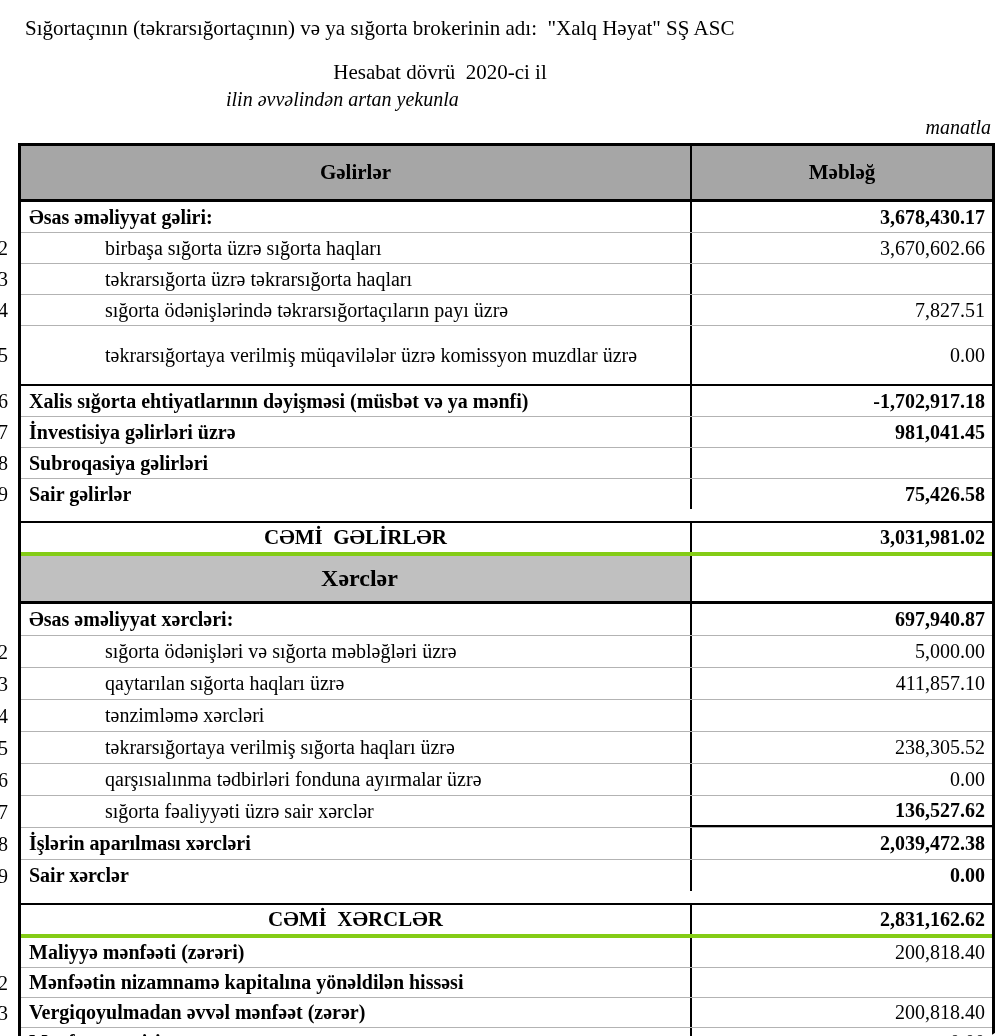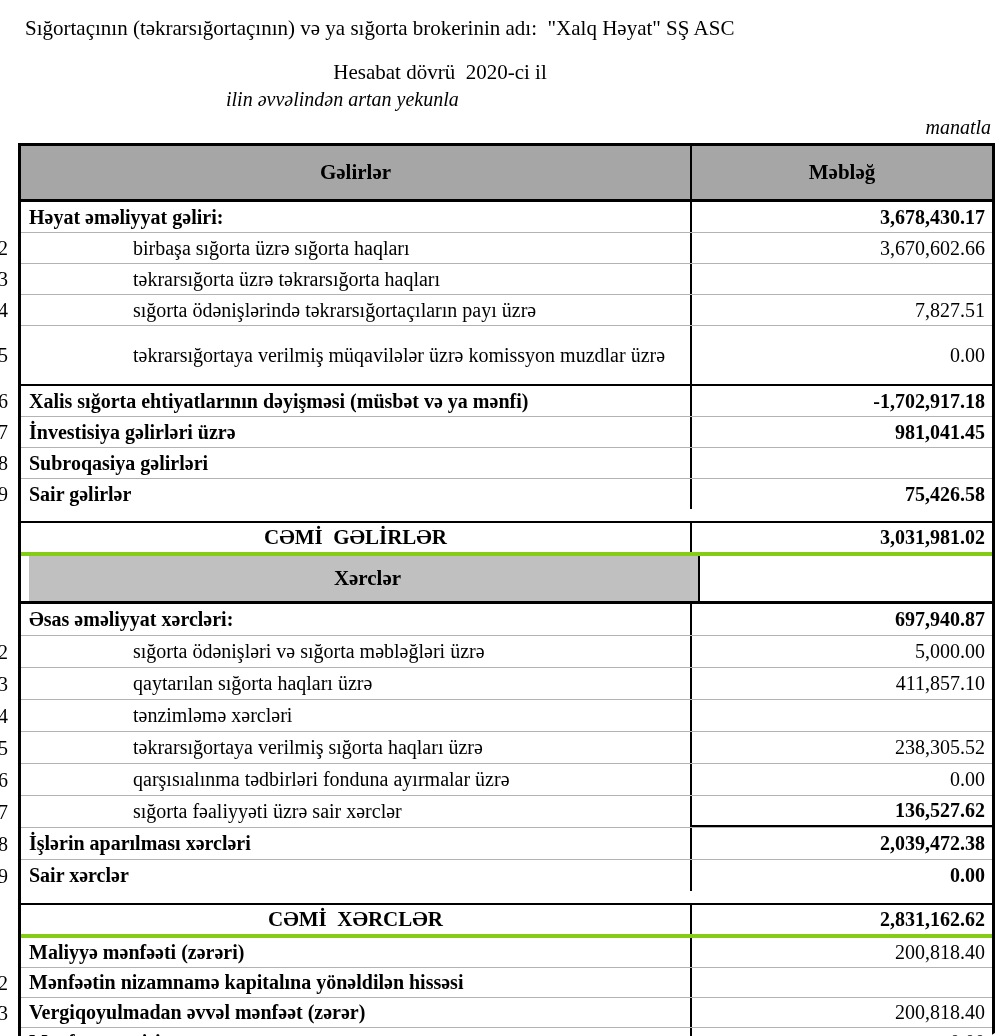--- a/index.html
+++ b/index.html
@@ -14,38 +14,38 @@
 
   
   .tbl{position:absolute;left:18px;top:143px;width:977px;box-sizing:border-box;
        border:3px solid #000;background:#fff;}
   .row{position:relative;display:flex;height:30px;border-top:1px solid var(--grid-line,#b3b3b3);}
   .row.first{border-top:none;}
   .cell{box-sizing:border-box;display:flex;align-items:center;font-size:20px;overflow:hidden;}
   .label{width:669px;padding-left:8px;justify-content:flex-start;}
   .value{flex:1;border-left:2px solid #000;justify-content:flex-end;padding-right:7px;text-align:right;}
   .b{font-weight:bold;}
-  .ind{padding-left:112px;}
+  .ind{padding-left:84px;}
   .two-line{height:58px;}
   .two-line .label{line-height:27px;}
   .thick-top{border-top:2px solid #000;}
   .vtb{border-bottom:2px solid #000;}
 
   .thead{height:53px;border-top:none;border-bottom:3px solid #000;}
   .thead .cell{background:var(--header-fill,#a6a6a6);font-weight:bold;font-size:21px;
                justify-content:center;padding:0;}
   .thead .value{border-left:2px solid #000;}
 
   .total{height:29px;border-top:2px solid #000;border-bottom:4px solid #84cc16;margin-top:12px;}
   .total .label{justify-content:center;padding-left:0;font-weight:bold;font-size:21px;}
   .total .value{font-weight:bold;}
 
   .xhead{height:45px;border-top:none;border-bottom:3px solid #000;}
-  .xhead .label{background:var(--subheader-fill,#c0c0c0);font-weight:bold;font-size:21px;
-                justify-content:center;padding-left:8px;margin-left:8px;}
+  .xhead .label{background:var(--subheader-fill,#c0c0c0);font-weight:bold;font-size:24px;
+                justify-content:center;padding-left:8px;}
   .xhead .value{background:#fff;}
 
   #expense-rows .row{height:31px;}
   #result-rows .row{height:29px;}
 
   .gutter{position:absolute;left:-23px;top:50%;transform:translateY(-50%);
           font-size:20px;color:#000;}
 </style>
 </head>
 <body>
@@ -60,21 +60,21 @@
   <div class="tbl">
 
     <div class="row thead first">
       <div class="cell label">Gəlirlər</div>
       <div class="cell value">Məbləğ</div>
     </div>
 
     <div id="income-rows">
         <div class="row first">
           <span class="gutter"></span>
-          <div class="cell label b">Həyat əməliyyat gəliri:</div>
+          <div class="cell label b">Əsas əməliyyat gəliri:</div>
           <div class="cell value b">3,678,430.17</div>
         </div>
         <div class="row">
           <span class="gutter">2</span>
           <div class="cell label ind">birbaşa sığorta üzrə sığorta haqları</div>
           <div class="cell value">3,670,602.66</div>
         </div>
         <div class="row">
           <span class="gutter">3</span>
           <div class="cell label ind">təkrarsığorta üzrə təkrarsığorta haqları</div>

